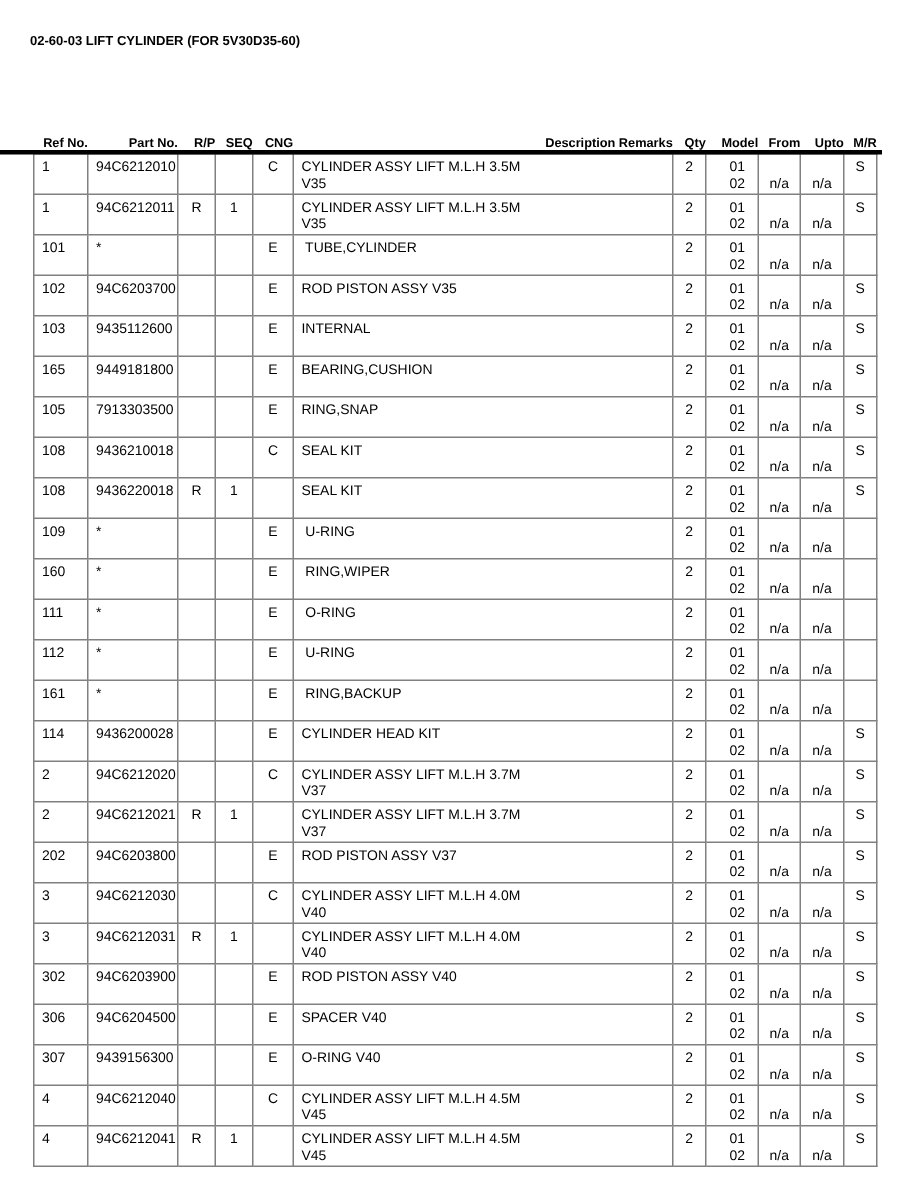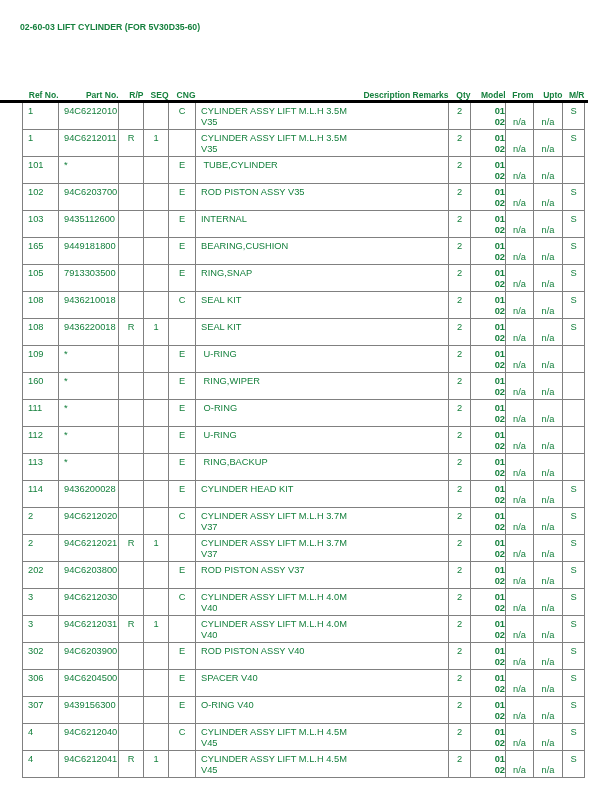--- a/index.html
+++ b/index.html
@@ -1,18 +1,18 @@
 <!DOCTYPE html>
 <html><head>
 <meta charset="utf-8">
 <style>
   html,body{margin:0;padding:0;background:#fff;}
   .page{
     position:relative;width:612px;height:792px;background:#ffffff;overflow:hidden;
-    font-family:"Liberation Sans",sans-serif;color:#15803d;
+    font-family:"Liberation Sans",sans-serif;color:#000000;
   }
   .page-title{
     position:absolute;left:20px;top:22px;
     font-size:8.7px;font-weight:bold;white-space:nowrap;
   }
   .breadcrumb{
     position:absolute;left:20px;top:41px;
     font-size:8.7px;font-weight:bold;line-height:12.7px;
   }
   .breadcrumb .bc-line{white-space:nowrap;}
@@ -27,21 +27,21 @@
   }
   table.parts thead th.h-left{text-align:right;}
   table.parts thead th.hp2{padding-left:2px;}
   table.parts thead th.hp5{padding-left:5px;}
   table.parts tbody td{
     border:1px solid #808080;vertical-align:top;padding:0;
     height:26px;overflow:hidden;
   }
   table.parts tbody tr{height:26px;}
   td.al{text-align:left;padding-left:5px !important;}
-  td.am{text-align:right;padding-left:7px !important;font-weight:bold;}
+  td.am{text-align:center;padding-left:7px !important;}
   td.ac{text-align:center;}
   .line{line-height:11px;min-height:11px;white-space:pre;}
   .line.first{padding-top:2.5px;}
   .rule-thick{
     position:absolute;left:0;top:100px;width:588px;height:3px;background:#000;
   }
 </style>
 </head>
 <body>
 
@@ -582,21 +582,21 @@
       <td class="ac">
         <div class="line first"></div>
         <div class="line">n/a</div>
       </td>
       <td class="ac">
             <div class="line first"></div>
           </td>
     </tr>
         <tr>
       <td class="al">
-            <div class="line first">113</div>
+            <div class="line first">161</div>
           </td>
       <td class="al">
             <div class="line first">*</div>
           </td>
       <td class="ac">
             <div class="line first"></div>
           </td>
       <td class="ac">
             <div class="line first"></div>
           </td>

